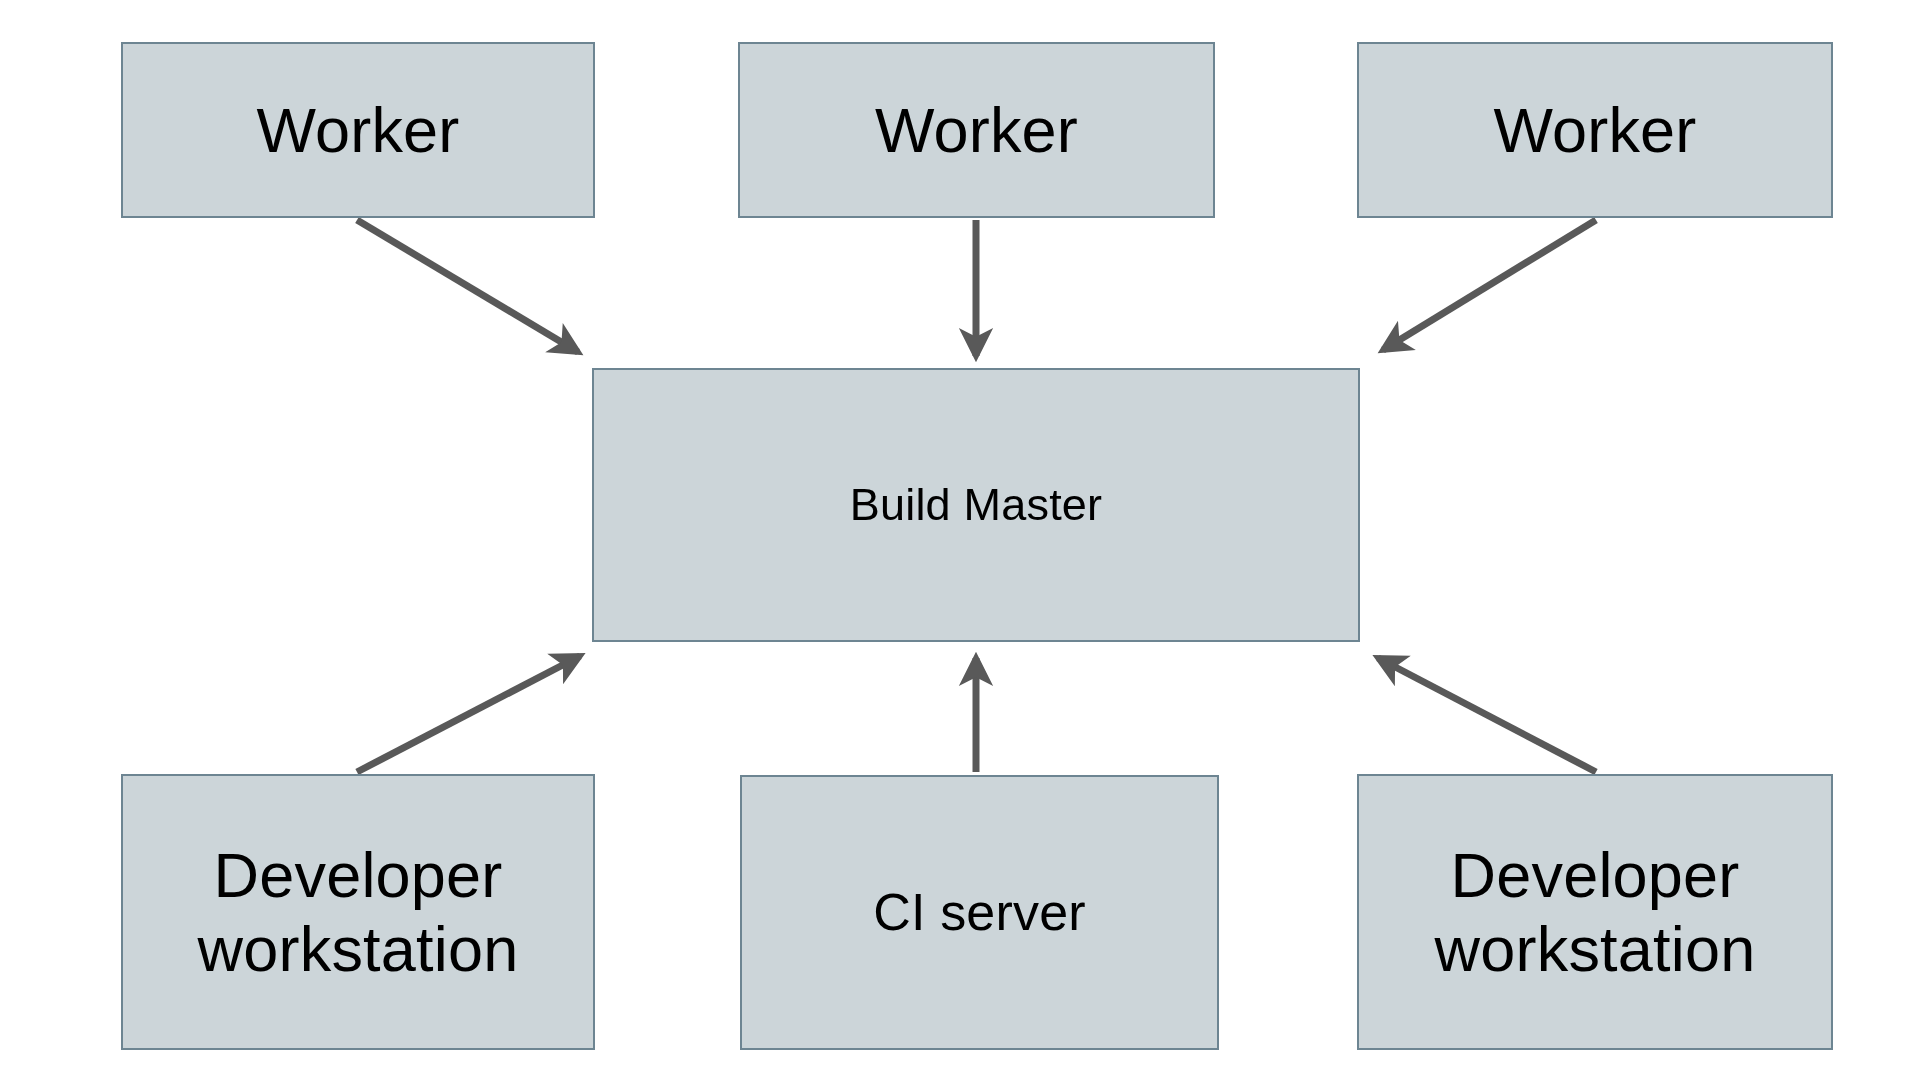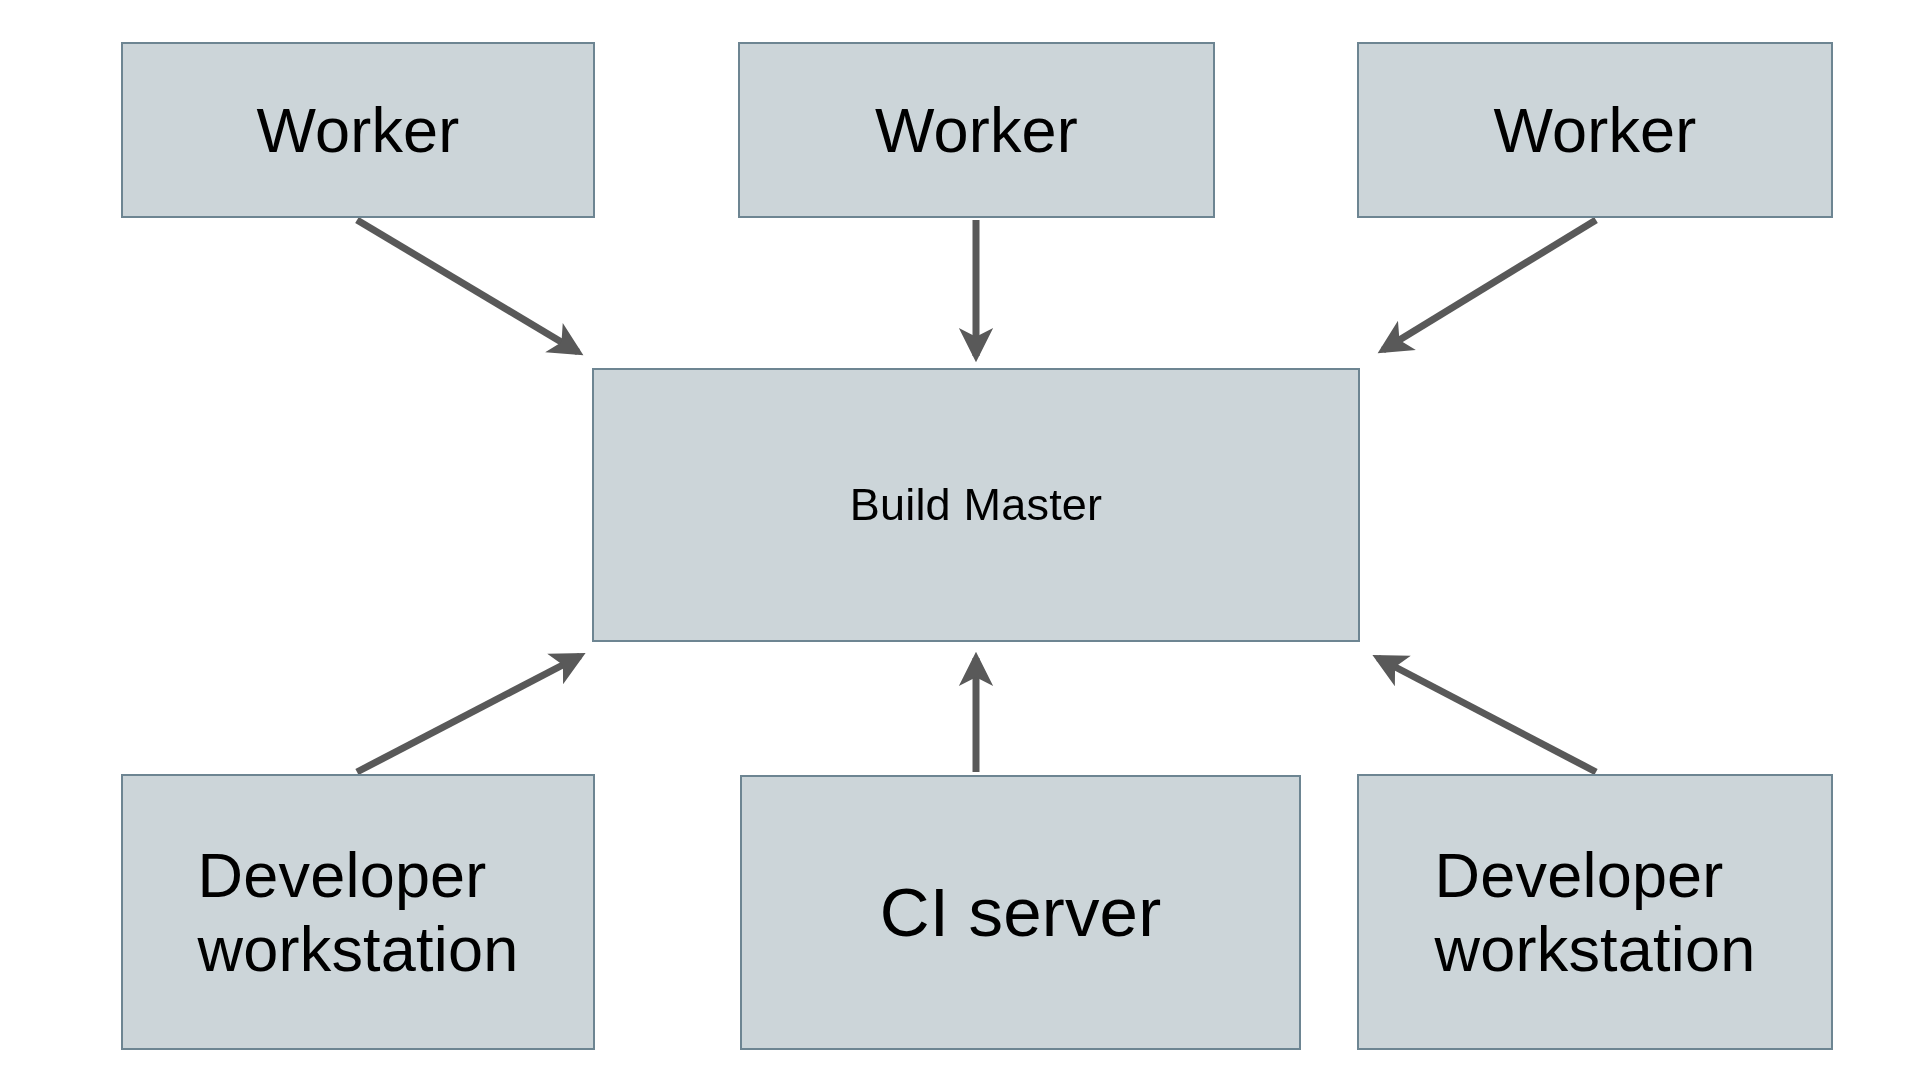--- a/index.html
+++ b/index.html
@@ -26,38 +26,38 @@
     pointer-events: none;
   }
   .node {
     position: absolute;
     box-sizing: border-box;
     background: #ccd5d9;
     border: 2px solid #6d8592;
     display: flex;
     align-items: center;
     justify-content: center;
-    text-align: left;
+    text-align: center;
     color: #000000;
     font-weight: 400;
     line-height: 1.18;
     letter-spacing: 0.2px;
     white-space: pre-line;
   }
   .node-label {
     display: block;
     padding: 0 10px;
     white-space: pre-line;
   }
   .n-worker-1 { left: 121px; top: 42px;  width: 474px; height: 176px; font-size: 63px; }
   .n-worker-2 { left: 738px; top: 42px;  width: 477px; height: 176px; font-size: 63px; }
   .n-worker-3 { left: 1357px; top: 42px; width: 476px; height: 176px; font-size: 63px; }
   .n-build-master { left: 592px; top: 368px; width: 768px; height: 274px; font-size: 45px; }
   .n-dev-left  { left: 121px;  top: 774px; width: 474px; height: 276px; font-size: 63px; }
-  .n-ci-server { left: 740px;  top: 775px; width: 561px; height: 275px; font-size: 69px; }
+  .n-ci-server { left: 740px;  top: 775px; width: 479px; height: 275px; font-size: 52px; }
   .n-dev-right { left: 1357px; top: 774px; width: 476px; height: 276px; font-size: 63px; }
 </style>
 </head>
 <body>
 
 <div id="canvas">
 
   <svg id="edge-layer" viewBox="0 0 1910 1090" width="1910" height="1090" xmlns="http://www.w3.org/2000/svg">
     <defs>
       <marker id="arrowhead" markerWidth="5.2" markerHeight="5.2" refX="4.1" refY="2.6" orient="auto" markerUnits="strokeWidth">

